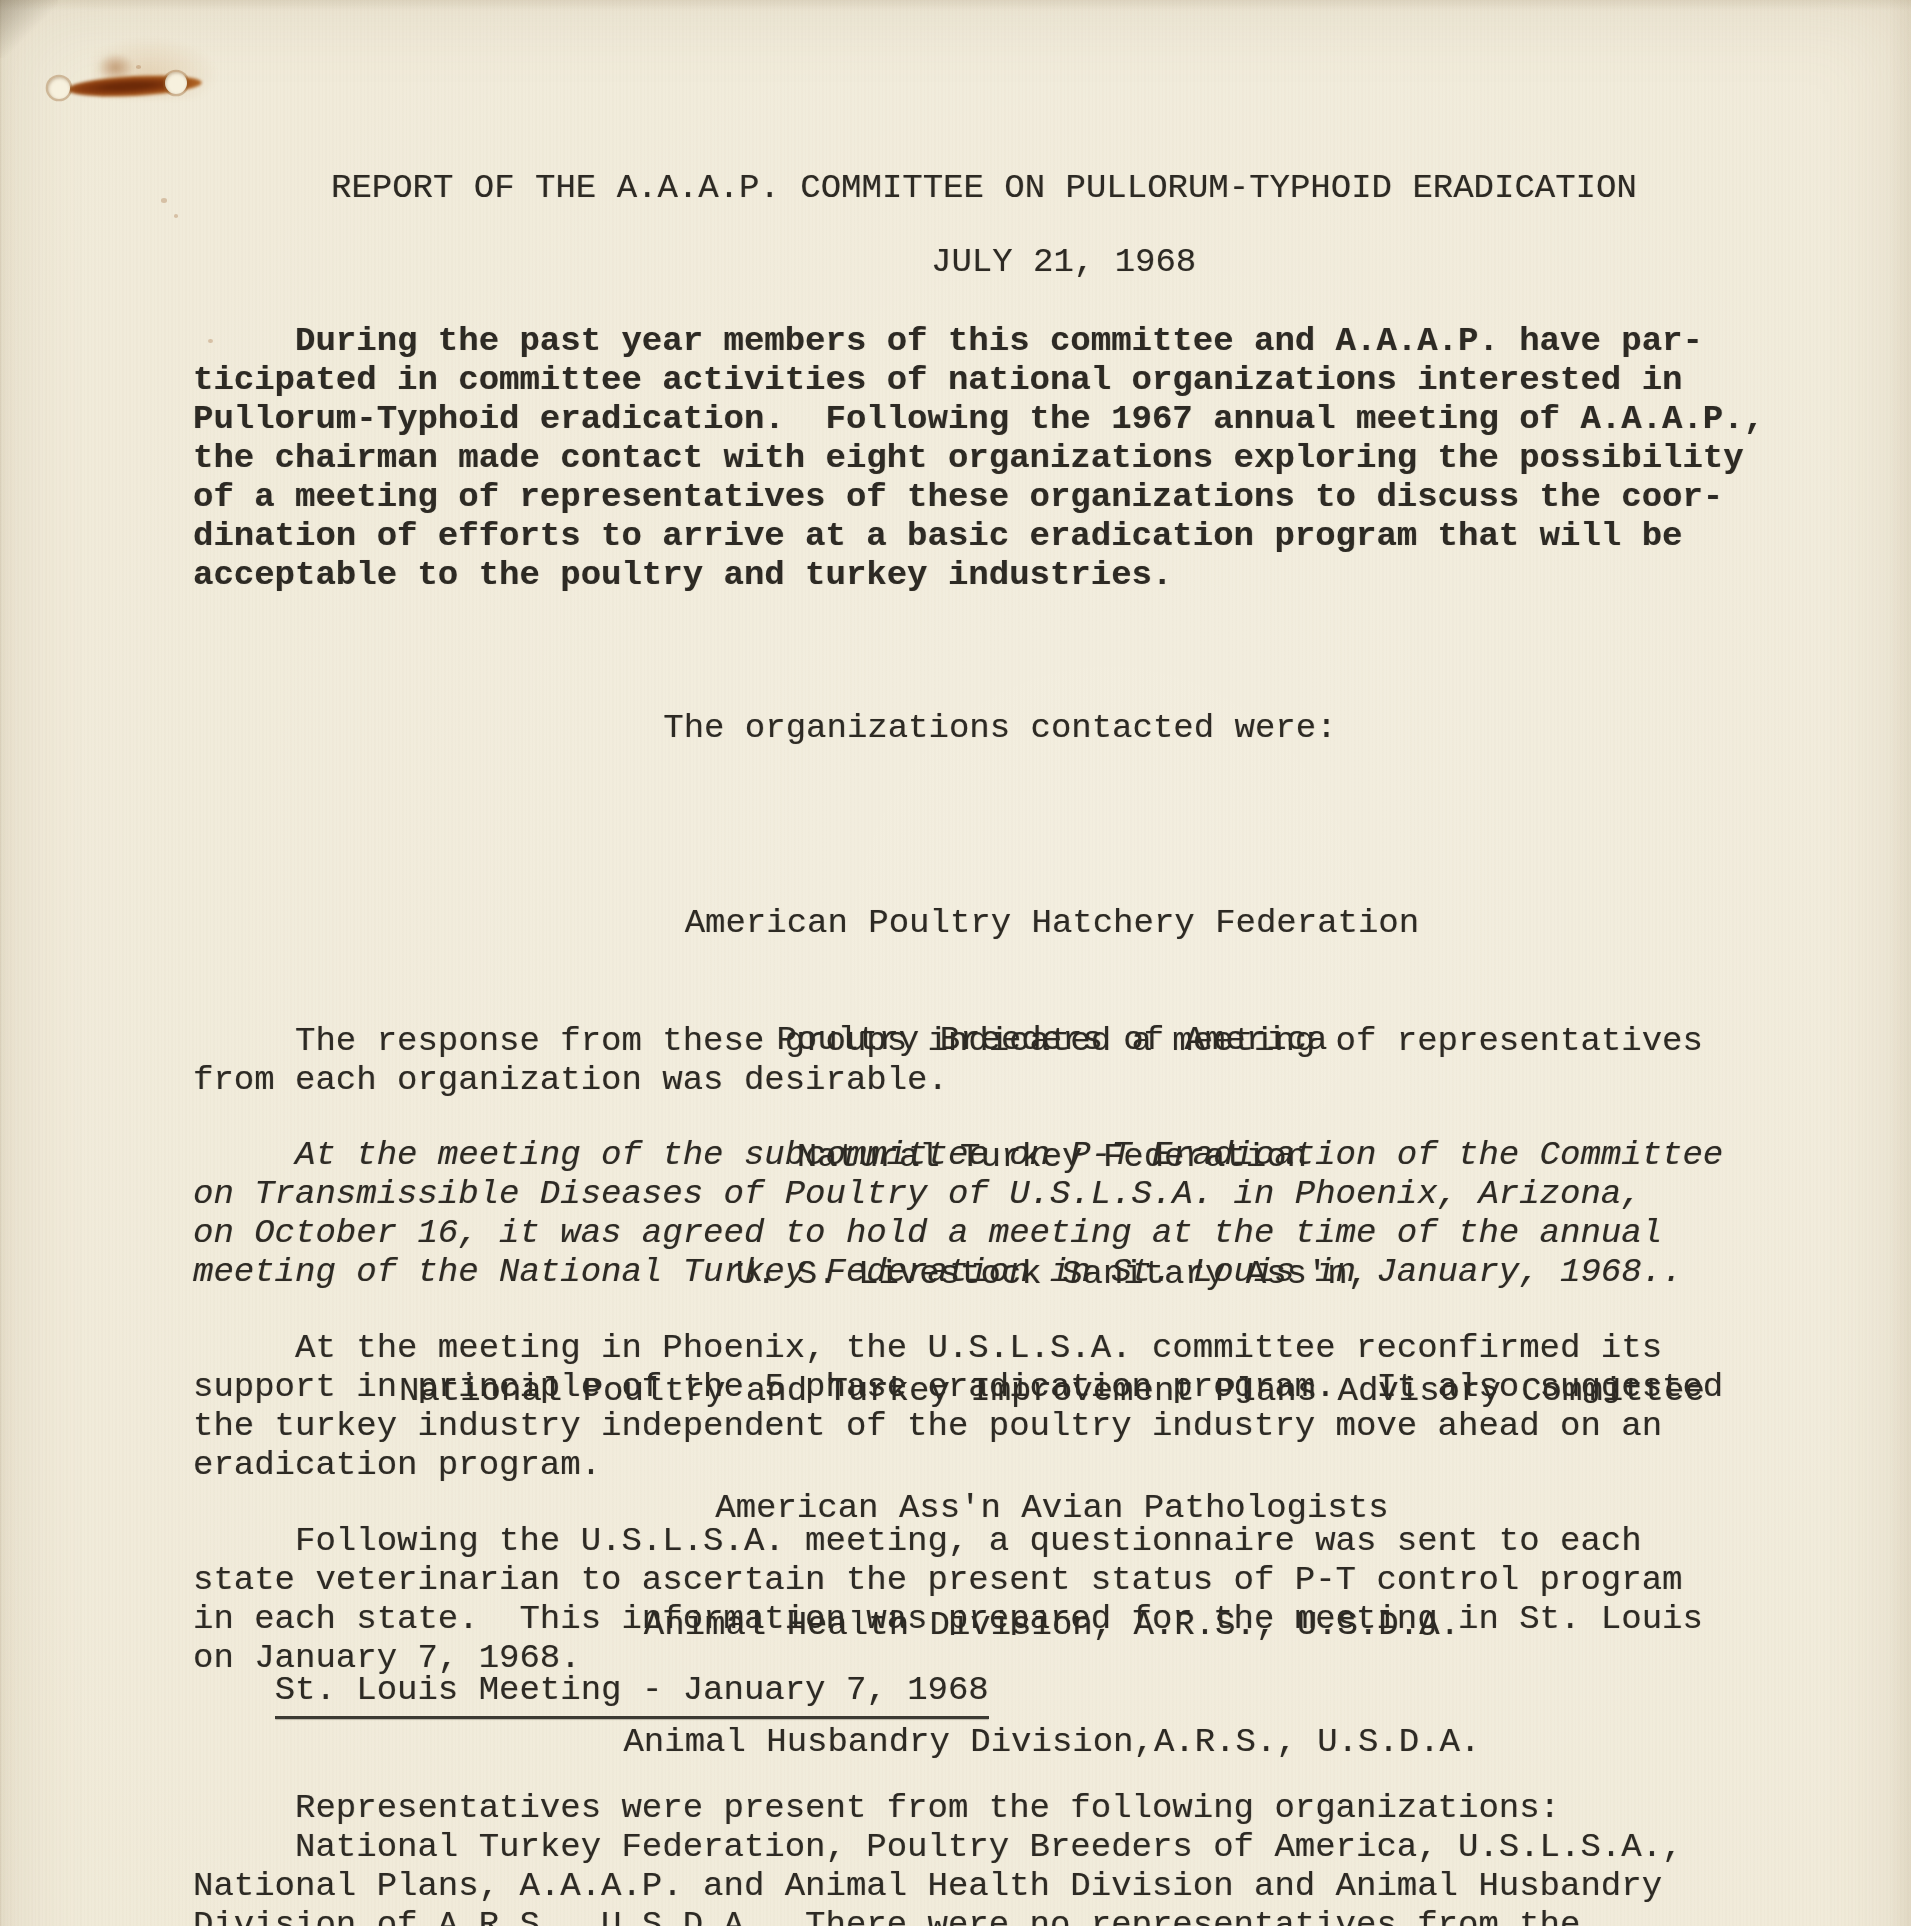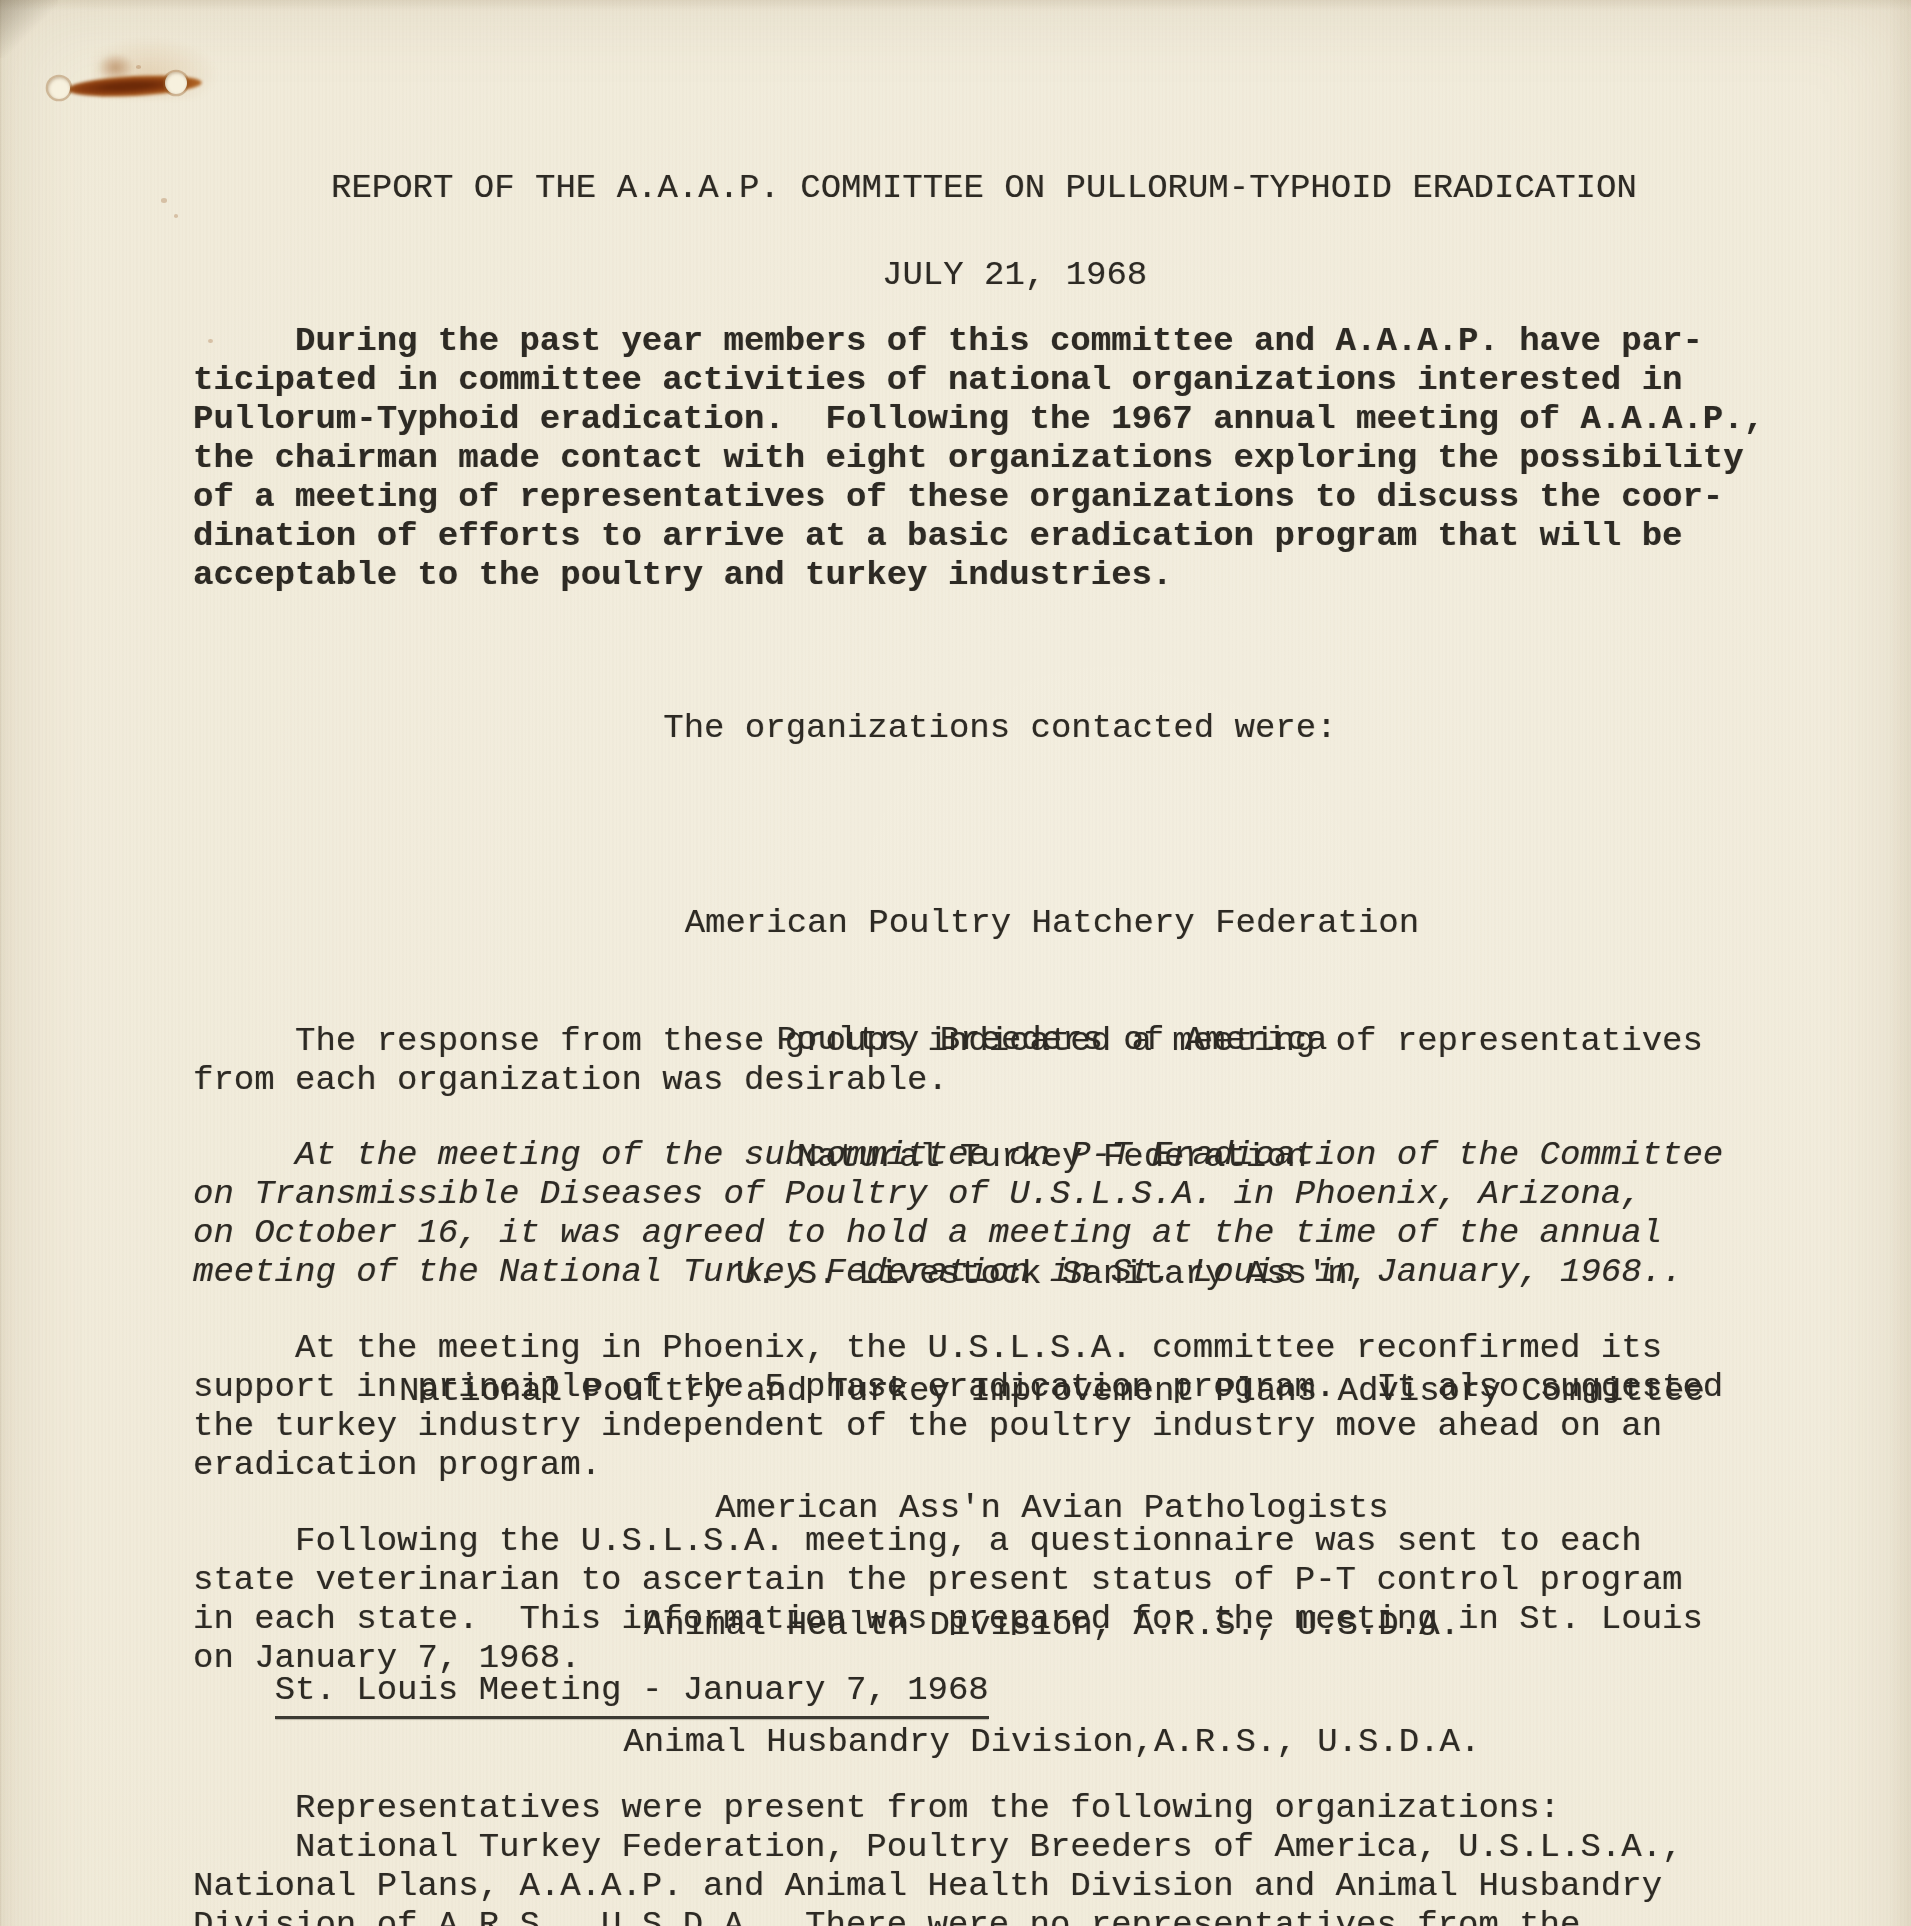--- a/index.html
+++ b/index.html
@@ -98,21 +98,21 @@
   <div class="stain stain-streak"></div>
   <div class="stain stain-hole hole-left"></div>
   <div class="stain stain-hole hole-right"></div>
   <div class="stain speck speck1"></div>
   <div class="stain speck speck2"></div>
   <div class="stain speck speck3"></div>
   <div class="stain speck speck4"></div>
 
   <div class="txt" style="left:331px; top:169px;">REPORT OF THE A.A.A.P. COMMITTEE ON PULLORUM-TYPHOID ERADICATION</div>
 
-  <div class="txt" style="left:882px; top:243px;margin-top:13px;">JULY 21, 1968</div>
+  <div class="txt" style="left:931px; top:243px;">JULY 21, 1968</div>
 
   <div class="txt" style="left:193px; top:322px;font-weight:bold;">     During the past year members of this committee and A.A.A.P. have par-
 ticipated in committee activities of national organizations interested in
 Pullorum-Typhoid eradication.  Following the 1967 annual meeting of A.A.A.P.,
 the chairman made contact with eight organizations exploring the possibility
 of a meeting of representatives of these organizations to discuss the coor-
 dination of efforts to arrive at a basic eradication program that will be
 acceptable to the poultry and turkey industries.</div>
 
   <div class="txt" style="left:193px; top:631px;text-align:center;">

